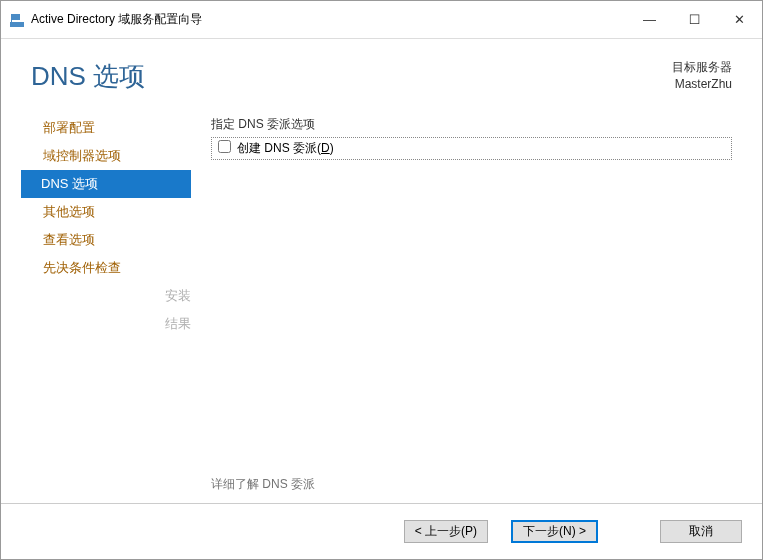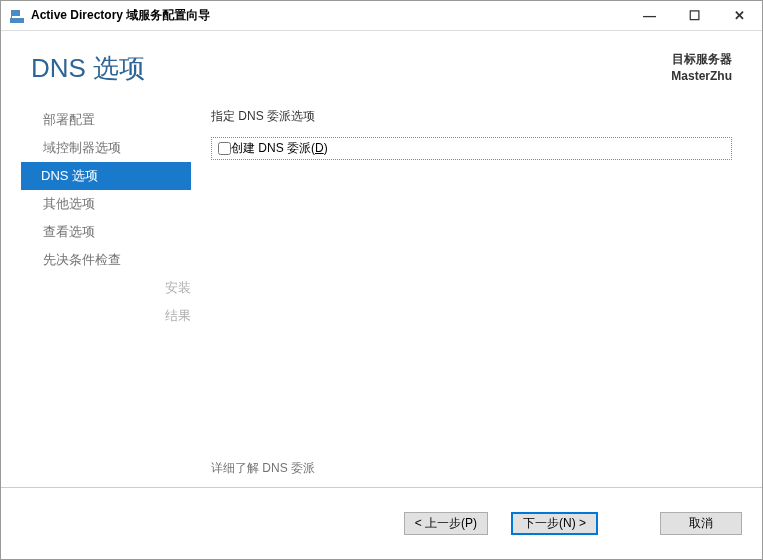--- a/index.html
+++ b/index.html
@@ -1,38 +1,38 @@
 <!DOCTYPE html>
 <html><head>
   <meta charset="utf-8">
   <style>
     * { box-sizing: border-box; margin: 0; padding: 0; }
     body { font-family: "Microsoft YaHei", "Segoe UI", sans-serif; font-size: 12px; background: #fff; width: 763px; height: 560px; overflow: hidden; border: 1px solid #999; display: flex; flex-direction: column; }
-    .titlebar { height: 30px; display: flex; align-items: center; padding-left: 8px; background: #fff; border-bottom: 1px solid #ddd; font-weight: bold; }
+    .titlebar { height: 38px; display: flex; align-items: center; padding-left: 8px; background: #fff; border-bottom: 1px solid #ddd; }
     .titlebar .icon { width: 16px; height: 16px; margin-right: 6px; color: #4a8bc5; }
     .titlebar .title { font-size: 12px; color: #000; flex: 1; }
     .win-controls { display: flex; height: 100%; }
     .win-btn { width: 45px; height: 100%; display: flex; align-items: center; justify-content: center; font-size: 13px; color: #333; font-family: "Segoe UI Symbol", sans-serif; }
     .content { flex: 1; display: flex; flex-direction: column; padding: 10px 30px 0 30px; position: relative; }
     .header-row { display: flex; justify-content: space-between; align-items: flex-start; margin-bottom: 20px; margin-top: 10px; }
     .page-title { font-size: 26px; font-weight: 300; color: #2e6496; }
-    .target-block { text-align: right; font-size: 12px; font-weight: bold; color: #333; line-height: 1.4; }
+    .target-block { text-align: right; font-size: 12px; font-weight: normal; color: #333; line-height: 1.4; }
     .main-row { flex: 1; display: flex; gap: 20px; }
     .sidebar { width: 160px; flex-shrink: 0; }
-    .step { padding: 5px 0 5px 12px; font-size: 13px; color: #737373; cursor: pointer; }
+    .step { padding: 5px 0 5px 12px; font-size: 13px; color: #a16207; cursor: pointer; }
     .step.active { background: #1979ca; color: #fff; padding-left: 20px; margin-left: -10px; }
     .step.disabled { color: #b0b0b0; cursor: default; text-align: right; }
     .main-panel { flex: 1; padding-top: 2px; }
-    .section-label { font-size: 12px; color: #333; margin-bottom: 12px; }
-    .checkbox-row { border: 1px dotted #888; padding: 2px 6px; display: flex; align-items: center; font-size: 12px; }
+    .section-label { font-size: 12px; color: #333; margin-bottom: 4px; }
+    .checkbox-row { border: 1px dotted #888; padding: 2px 6px; display: flex; align-items: flex-start; gap: 6px; font-size: 12px; }
     .checkbox-row input { width: 13px; height: 13px; }
     .checkbox-row label u { text-decoration: underline; }
     .link-row { margin-top: auto; padding-top: 10px; padding-bottom: 10px; }
     .link { color: #737373; font-size: 12px; cursor: pointer; }
-    .footer { border-top: 1px solid #ccc; padding: 24px 20px; display: flex; justify-content: flex-end; gap: 23px; background: #fff; align-items: flex-end; }
+    .footer { border-top: 1px solid #ccc; padding: 16px 20px; display: flex; justify-content: flex-end; gap: 23px; background: #fff; align-items: flex-end; }
     .btn { min-width: 82px; height: 23px; font-size: 12px; border: 1px solid #adadad; background: #e1e1e1; padding: 0 10px; cursor: pointer; }
     .btn.primary { border: 2px solid #0078d7; background: #e1e1e1; }
     .btn[disabled] { color: #a0a0a0; cursor: default; border-color: #d0d0d0; background: #f0f0f0; }
     .btn-gap { width: 16px; }
   </style>
 </head>
 <body>
 
 <div class="titlebar">
   <span class="icon">

